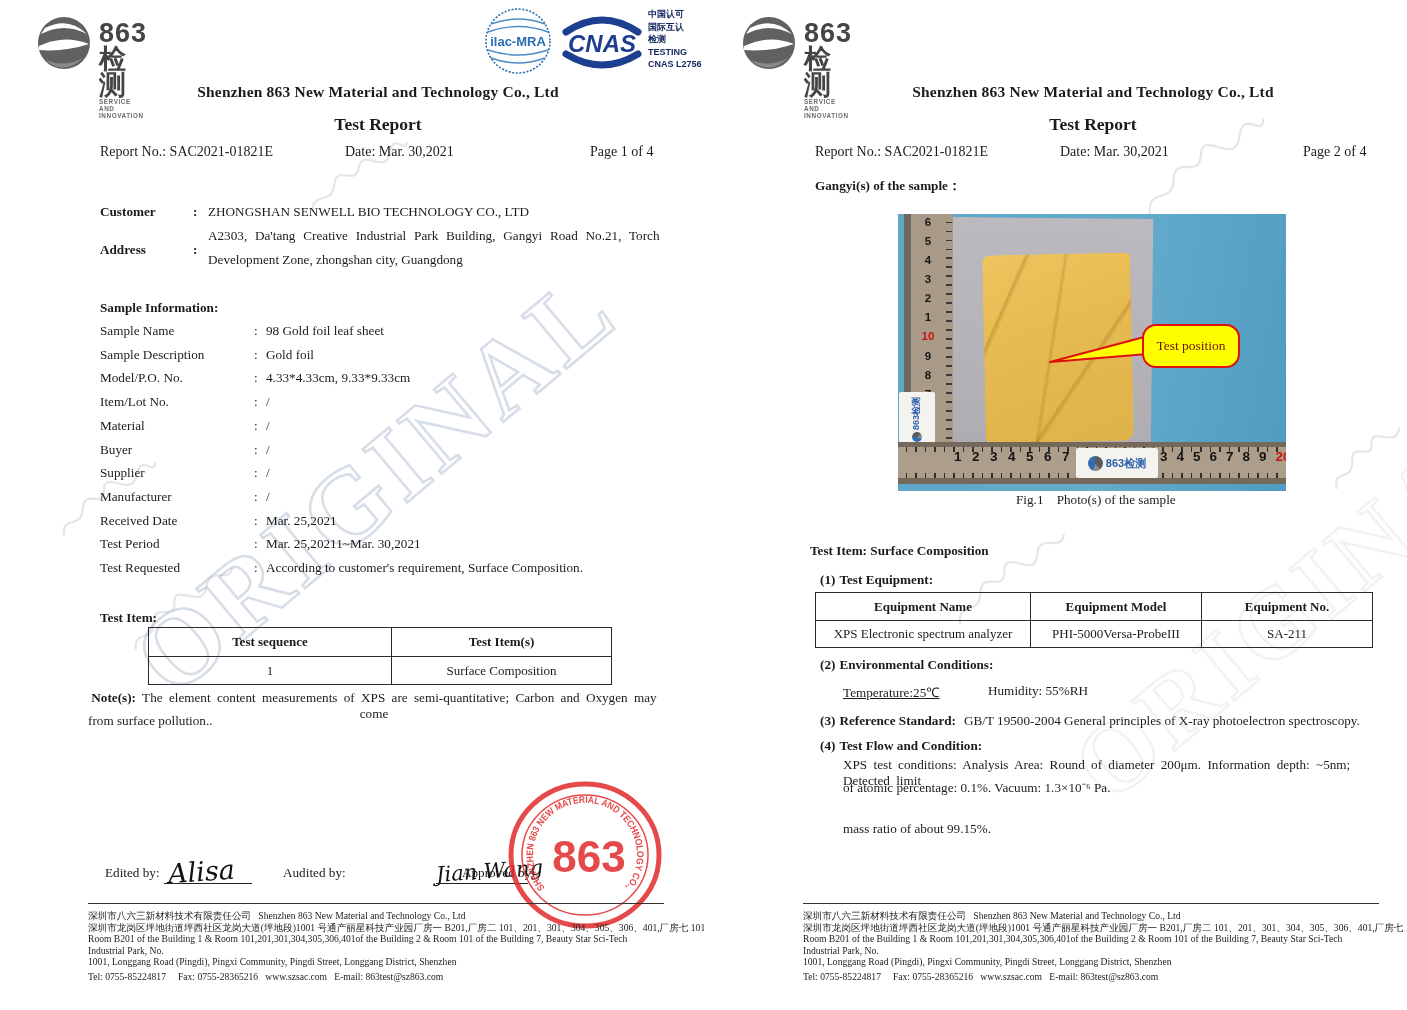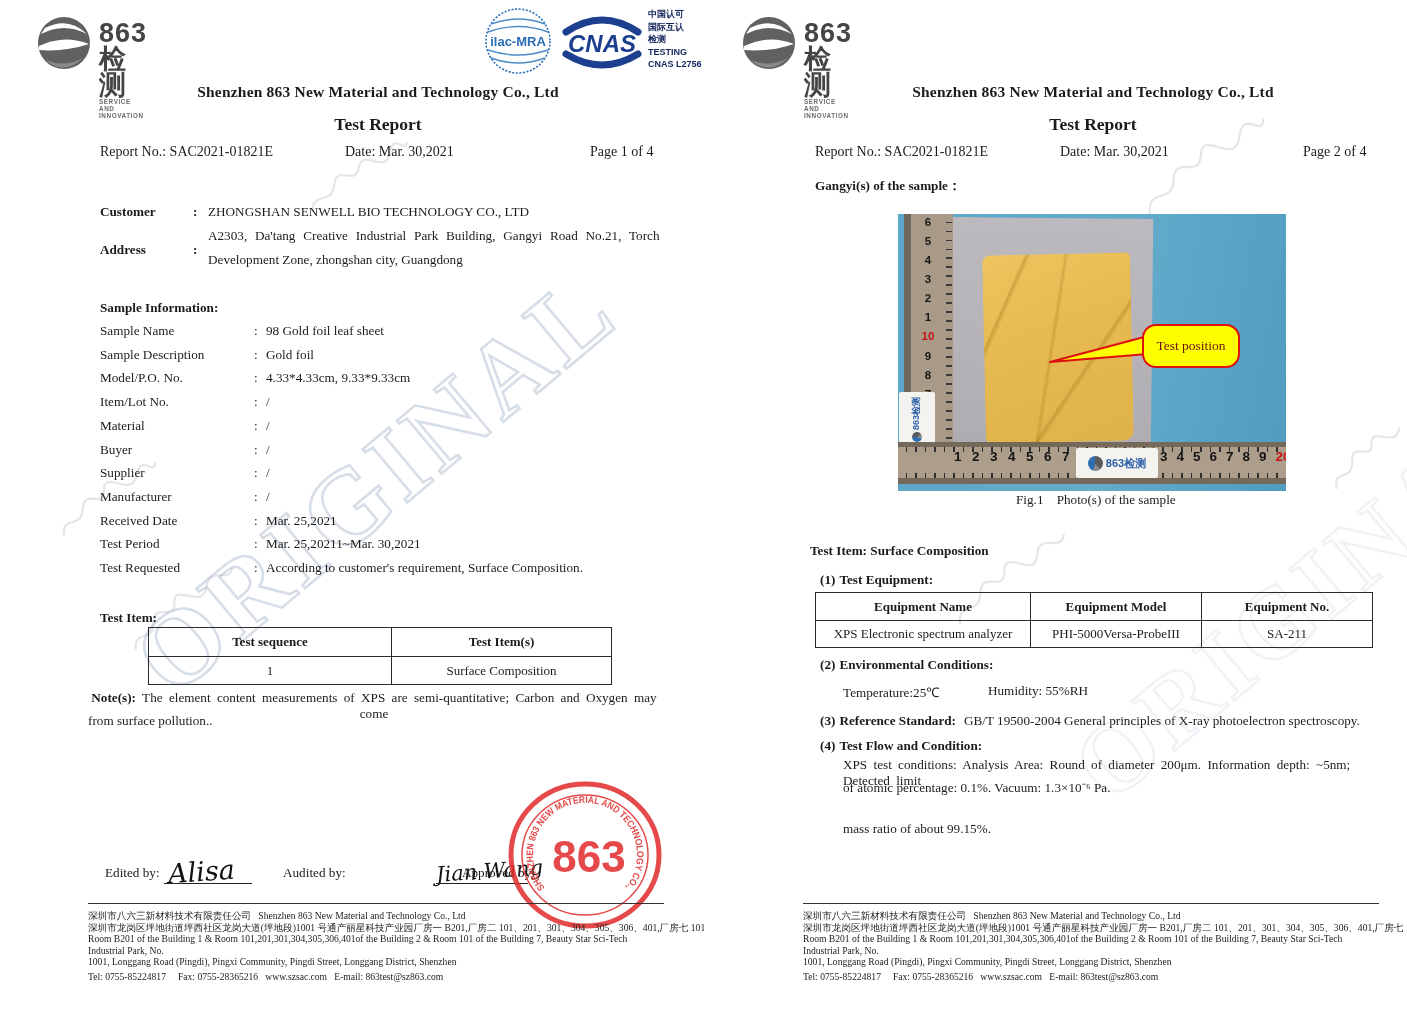--- a/index.html
+++ b/index.html
@@ -358,21 +358,21 @@
       <div class="cell r0 b">Equipment Model</div>
       <div class="cell r0 b">Equipment No.</div>
       <div class="cell c0">XPS  Electronic  spectrum  analyzer</div>
       <div class="cell">PHI-5000Versa-ProbeIII</div>
       <div class="cell">SA-211</div>
     </div>
 
     <div class="abs" style="left:117px;top:655px;">
       <span class="lbl">(2)</span>&nbsp;<span class="lbl">Environmental Conditions:</span>
     </div>
-    <div class="abs body-txt" style="left:140px;top:683px;">Temperature:25℃</div>
+    <div class="abs body-txt" style="left:140px;top:683px;text-decoration:underline;">Temperature:25℃</div>
     <div class="abs body-txt" style="left:285px;top:683px;">Humidity: 55%RH</div>
 
     <div class="abs" style="left:117px;top:711px;width:560px;">
       <span class="lbl">(3)</span>&nbsp;<span class="lbl">Reference Standard:</span>&nbsp;&nbsp;<span class="body-txt">GB/T 19500-2004 General principles of X-ray photoelectron spectroscopy.</span>
     </div>
 
     <div class="abs" style="left:117px;top:736px;">
       <span class="lbl">(4)</span>&nbsp;<span class="lbl">Test Flow and Condition:</span>
     </div>
     <div class="abs body-txt just2" style="left:140px;top:757px;width:530px;">XPS test conditions: Analysis Area: Round of diameter 200μm. Information depth: ~5nm; Detected limit</div>

